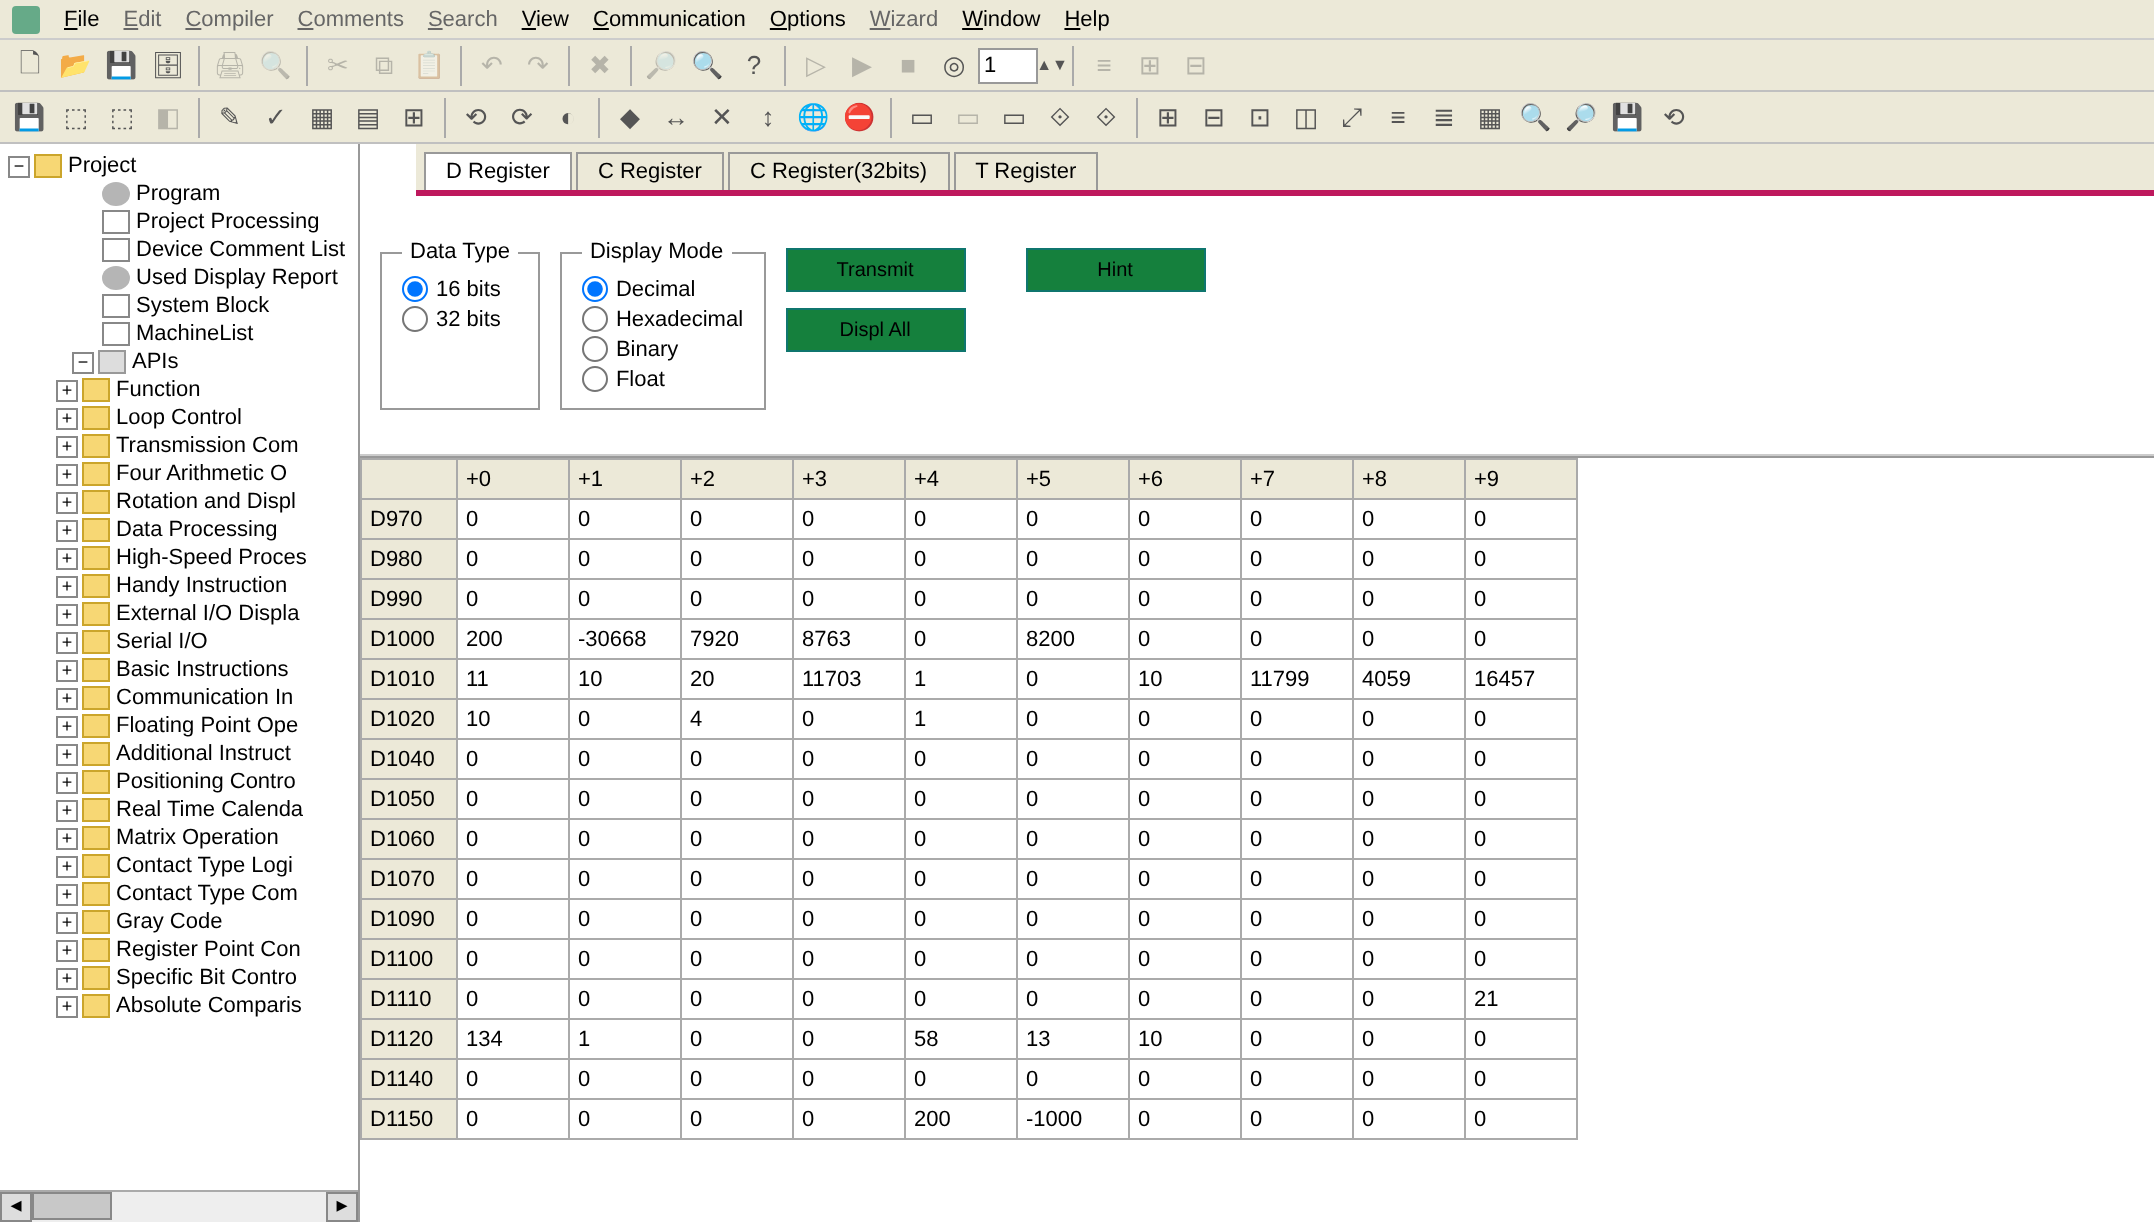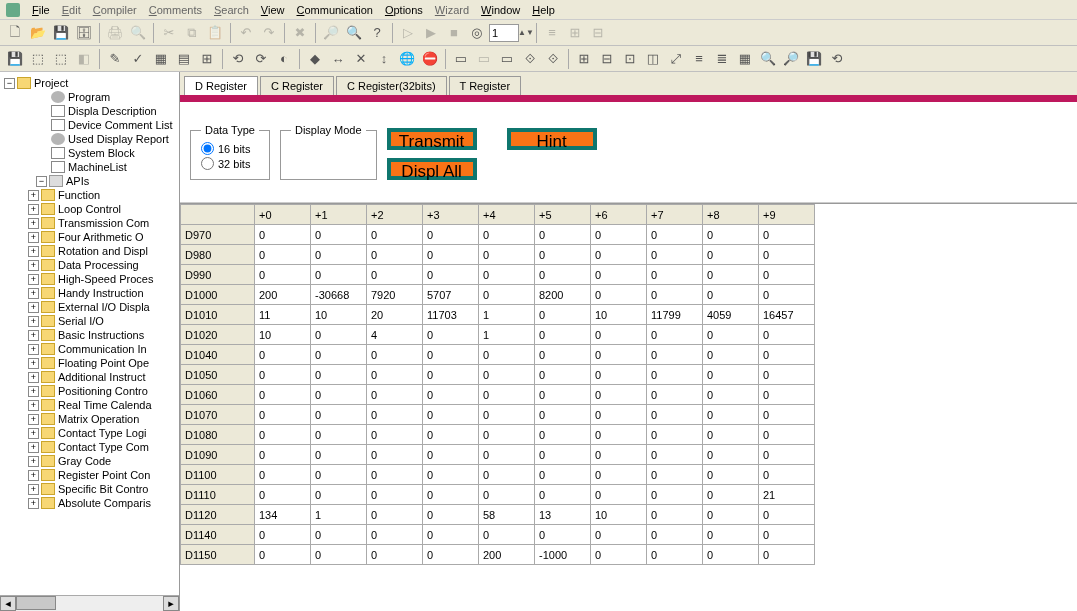--- a/index.html
+++ b/index.html
@@ -20,35 +20,35 @@
     .tree-node .exp { width:11px; height:11px; border:1px solid #888; font-size:9px; line-height:9px; text-align:center; margin-right:2px; cursor:pointer; background:#fff; }
     .tree-node .noexp { width:13px; margin-right:2px; }
     .tree-node .icon { width:14px; height:12px; margin-right:3px; display:inline-block; }
     .icon.folder { background:#f7d774; border:1px solid #cba52b; }
     .icon.doc { background:#fff; border:1px solid #888; position:relative; }
     .icon.api { background:#ddd; border:1px solid #999; }
     .icon.gear { background:#b5b5b5; border-radius:50%; }
     .tree-lvl1 { padding-left: 12px; margin-left: 24px; }
     .tree-lvl2 { padding-left: 28px; }
     .content { flex:1; display:flex; flex-direction:column; background:#fff; overflow:hidden; }
-    .tabs { display:flex; border-bottom:7px solid #be185d; padding: 4px 4px 0 4px; background:#ece9d8; }
+    .tabs { display:flex; border-bottom:3px solid #be185d; padding: 4px 4px 0 4px; background:#ece9d8;margin-left:28px; }
     .tab { padding: 3px 10px; border:1px solid #999; border-bottom:none; margin-right:2px; background:#ece9d8; cursor:pointer; }
     .tab.active { background:#fff; }
     .panel { display:flex; padding: 22px 10px; gap: 10px; border-bottom:1px solid #ccc; }
     fieldset { border:1px solid #999; padding: 4px 10px 6px 10px; font-size:11px; }
     fieldset legend { padding: 0 4px; }
     .radio-row { display:flex; align-items:center; gap:4px; margin: 2px 0; }
     .radio-row input { margin:0; }
     .btn-group { display:flex; flex-direction:column; gap:8px; padding-top:4px; }
-    .panel button { width: 90px; height: 22px; background:#f97316; border:4px solid #0f766e; font-size:17px; cursor:pointer; }
+    .panel button { width: 90px; height: 22px; background:#15803d; border:1px solid #0f766e; font-size:10px; cursor:pointer; }
     .grid-wrap { flex:1; overflow:auto; border-top:1px solid #999; }
     table { border-collapse: collapse; font-size:11px; table-layout:fixed;}
     th, td { border:1px solid #aaa; padding:2px 4px; height:20px; text-align:left; background:#fff; overflow:hidden; white-space:nowrap; }
     th { background:#ece9d8; font-weight:normal; }
-    th.rowhdr, td.rowhdr { background:#ece9d8; width:74px; }
+    th.rowhdr, td.rowhdr { background:#ece9d8; width:48px; }
     th.colhdr { width:56px; }
     td.cell { width:56px; }
     td.cell.selected { background:#3399ff; color:#fff; }
     .hscroll { height:16px; border-top:1px solid #aaa; background:#ece9d8; display:flex; }
     .hscroll .track { flex:1; position:relative; background:#eee; }
     .hscroll .thumb { position:absolute; height:14px; background:#c8c8c8; border:1px solid #888; top:0;}
     .hscroll .arrow { width:16px; border:1px solid #888; background:#ddd; text-align:center; line-height:12px;}
   </style>
 </head>
 <body>
@@ -156,21 +156,21 @@
     </div>
     <div id="tree-items">
         <div class="tree-node tree-lvl1">
           <span class="noexp"></span>
           <span class="icon gear"></span>
           <span>Program</span>
         </div>
         <div class="tree-node tree-lvl1">
           <span class="noexp"></span>
           <span class="icon doc"></span>
-          <span>Displa Description</span>
+          <span>Project Processing</span>
         </div>
         <div class="tree-node tree-lvl1">
           <span class="noexp"></span>
           <span class="icon doc"></span>
           <span>Device Comment List</span>
         </div>
         <div class="tree-node tree-lvl1">
           <span class="noexp"></span>
           <span class="icon gear"></span>
           <span>Used Display Report</span>
@@ -333,20 +333,38 @@
               <span>16 bits</span>
             </div>
             <div class="radio-row">
               <input type="radio" name="datatype" style="">
               <span>32 bits</span>
             </div>
           </div>
       </fieldset>
       <fieldset>
         <legend>Display Mode</legend>
+        <div id="dm-opts">
+            <div class="radio-row">
+              <input type="radio" name="displaymode" checked="" style="">
+              <span>Decimal</span>
+            </div>
+            <div class="radio-row">
+              <input type="radio" name="displaymode" style="">
+              <span>Hexadecimal</span>
+            </div>
+            <div class="radio-row">
+              <input type="radio" name="displaymode" style="">
+              <span>Binary</span>
+            </div>
+            <div class="radio-row">
+              <input type="radio" name="displaymode" style="">
+              <span>Float</span>
+            </div>
+          </div>
       </fieldset>
       <div class="btn-group">
         <div style="display:flex; gap:30px;">
           <button>Transmit</button>
           <button>Hint</button>
         </div>
         <div>
           <button>Displ All</button>
         </div>
       </div>
@@ -404,21 +422,21 @@
               <td class="cell">0</td>
               <td class="cell">0</td>
               <td class="cell">0</td>
               <td class="cell">0</td>
             </tr>
             <tr>
               <td class="rowhdr">D1000</td>
               <td class="cell">200</td>
               <td class="cell">-30668</td>
               <td class="cell">7920</td>
-              <td class="cell">5707</td>
+              <td class="cell">8763</td>
               <td class="cell">0</td>
               <td class="cell">8200</td>
               <td class="cell">0</td>
               <td class="cell">0</td>
               <td class="cell">0</td>
               <td class="cell">0</td>
             </tr>
             <tr>
               <td class="rowhdr">D1010</td>
               <td class="cell">11</td>
@@ -479,33 +497,20 @@
               <td class="cell">0</td>
               <td class="cell">0</td>
               <td class="cell">0</td>
               <td class="cell">0</td>
               <td class="cell">0</td>
               <td class="cell">0</td>
               <td class="cell">0</td>
             </tr>
             <tr>
               <td class="rowhdr">D1070</td>
-              <td class="cell">0</td>
-              <td class="cell">0</td>
-              <td class="cell">0</td>
-              <td class="cell">0</td>
-              <td class="cell">0</td>
-              <td class="cell">0</td>
-              <td class="cell">0</td>
-              <td class="cell">0</td>
-              <td class="cell">0</td>
-              <td class="cell">0</td>
-            </tr>
-            <tr>
-              <td class="rowhdr">D1080</td>
               <td class="cell">0</td>
               <td class="cell">0</td>
               <td class="cell">0</td>
               <td class="cell">0</td>
               <td class="cell">0</td>
               <td class="cell">0</td>
               <td class="cell">0</td>
               <td class="cell">0</td>
               <td class="cell">0</td>
               <td class="cell">0</td>

